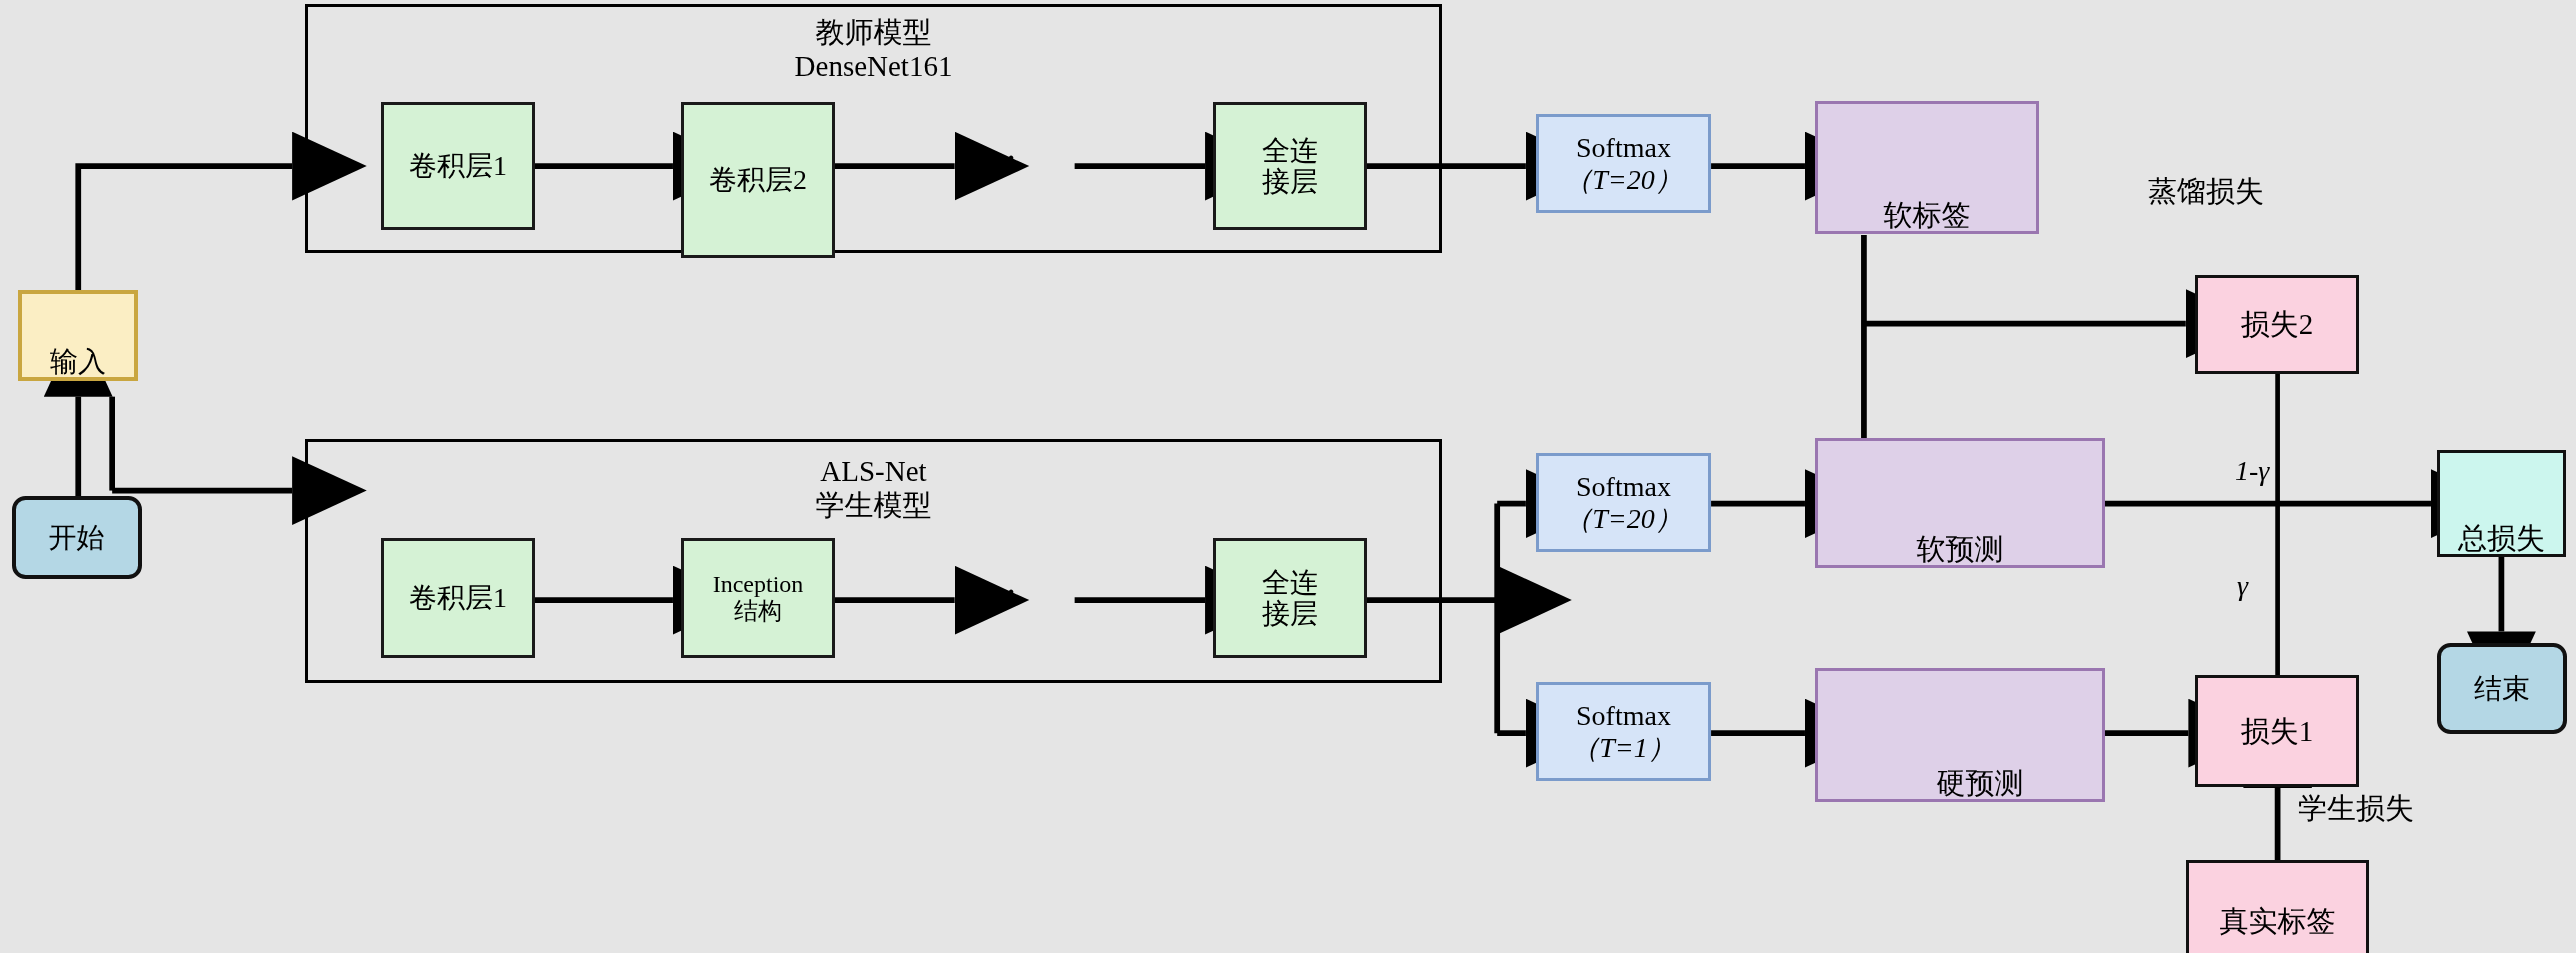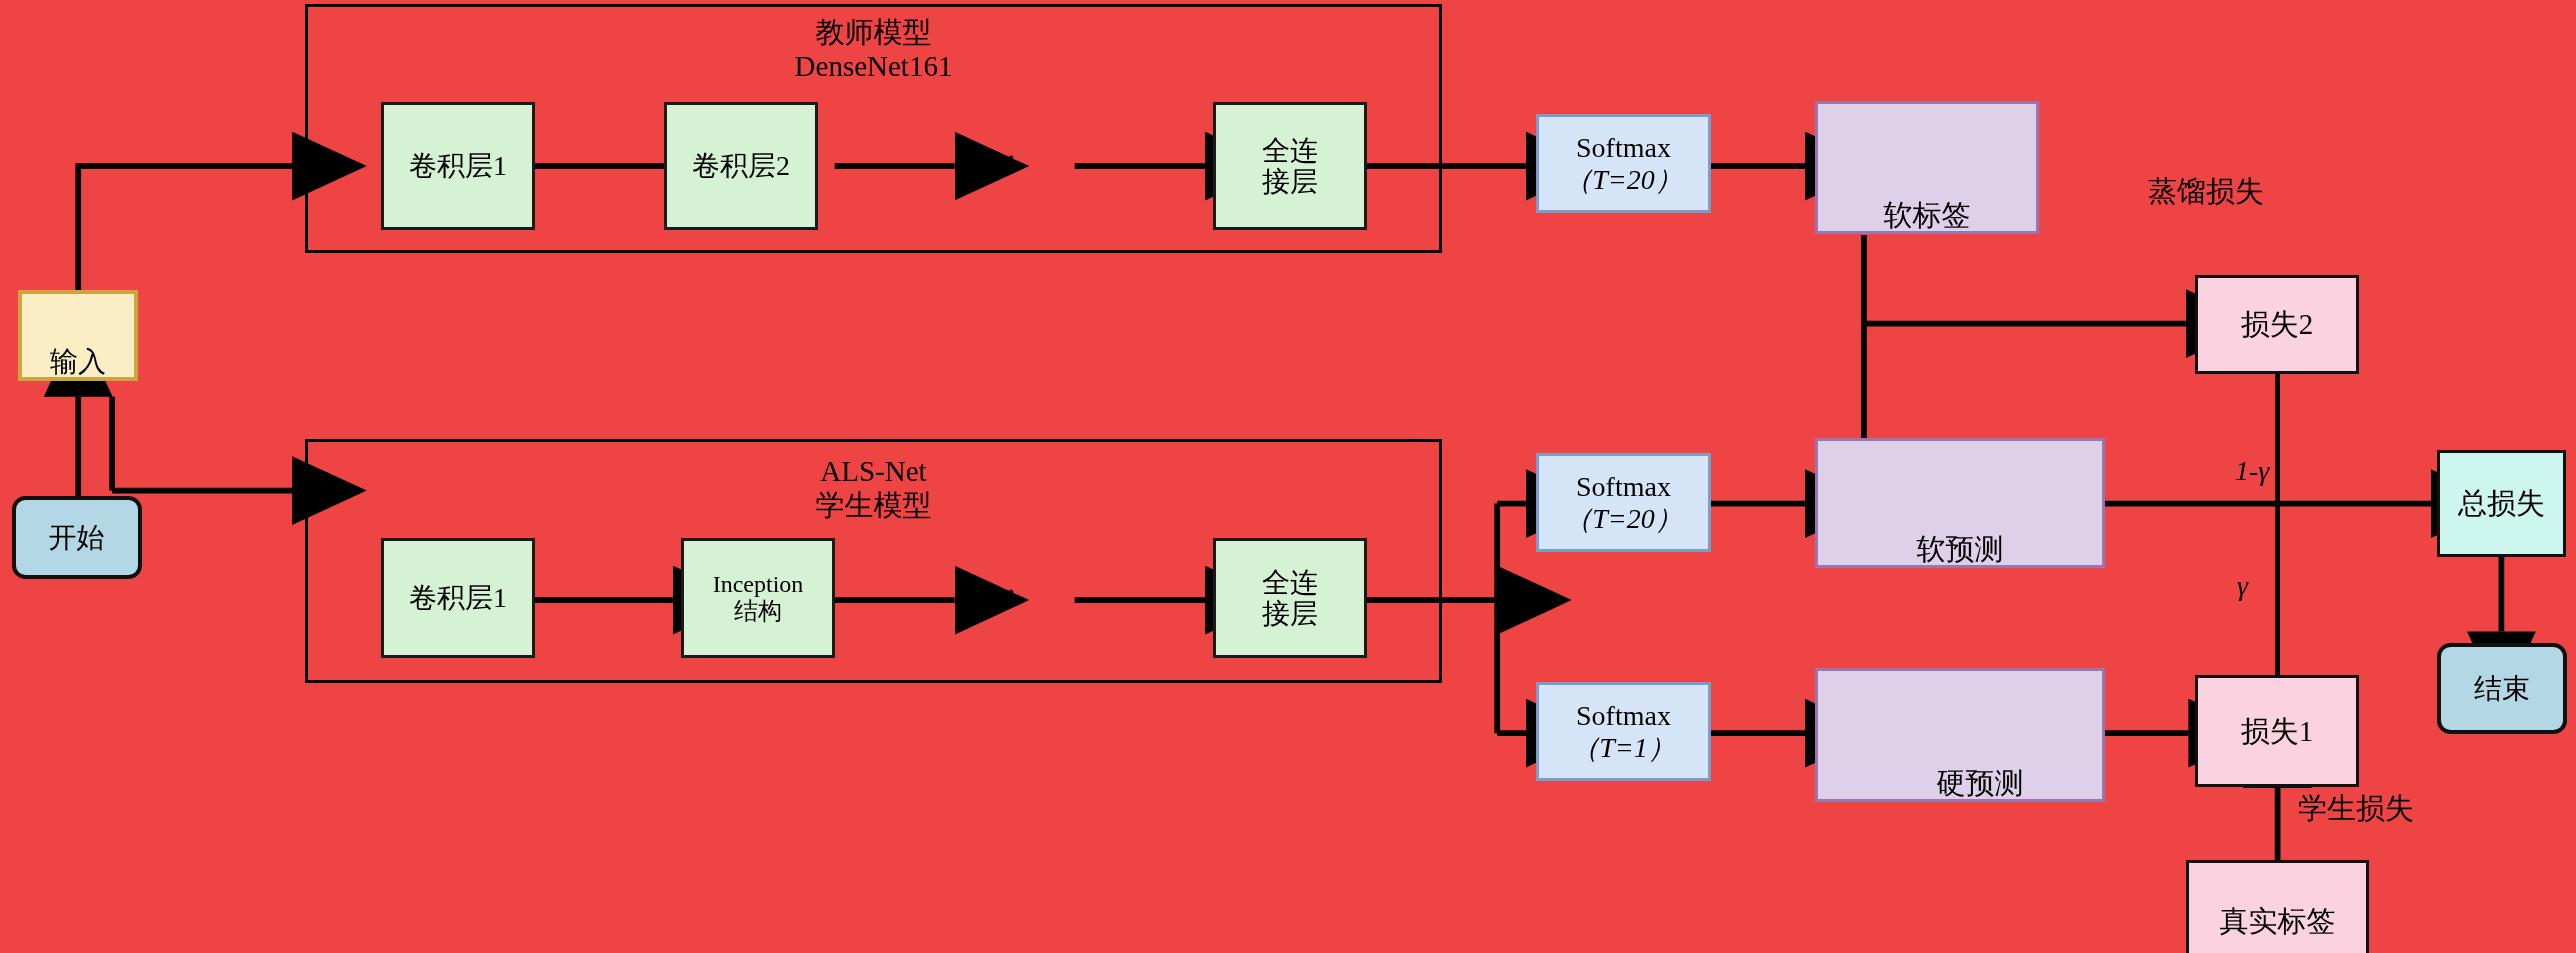--- a/index.html
+++ b/index.html
@@ -1,33 +1,33 @@
 <!DOCTYPE html>
 <html style="font-size:8.3px"><head>
 <meta charset="utf-8">
 <style>
   html,body{margin:0;padding:0;background:#ffffff;}
   body{font-family:"Liberation Serif", serif;}
-  #stage{position:relative;width:2576px;height:954px;background:#ef4444;overflow:hidden;}
+  #stage{position:relative;width:2576px;height:954px;background:#e5e5e5;overflow:hidden;}
   svg#wires{position:absolute;left:0;top:0;width:2576px;height:954px;}
   .node{position:absolute;box-sizing:border-box;display:flex;align-items:center;justify-content:center;text-align:center;}
   .node .lbl{line-height:1.12;}
   
   .group{border:3.7px solid #000;background:transparent;}
   .grouptitle{position:absolute;text-align:center;font-size:29px;line-height:1.18;color:#000;}
   
   .green{background:#d5f2d5;border:3.1px solid #1a1a1a;font-size:28px;}
   
   .blue{background:#d6e4f8;border:3.7px solid #7b9bcb;font-size:28px;}
   
   .purple{background:#ded0e8;border:3.7px solid #9a76b0;font-size:29px;align-items:flex-end;}
   
   .pink{background:#fbd2e0;border:3.1px solid #111;font-size:29px;}
   
-  .mint{background:#ccf6ee;border:3.1px solid #111;font-size:29px;}
+  .mint{background:#ccf6ee;border:3.1px solid #111;font-size:29px;align-items:flex-end;}
   
   .yellow{background:#fbeec4;border:4.2px solid #c9a640;font-size:28px;align-items:flex-end;}
   
   .steel{background:#b4d7e5;border:4.2px solid #111;border-radius:13.6px;font-size:28px;}
   .freetext{position:absolute;font-size:29px;color:#000;white-space:nowrap;}
   .mathlbl{position:absolute;font-size:28px;color:#000;white-space:nowrap;font-style:italic;text-align:center;}
   .dots{position:absolute;font-size:38px;letter-spacing:5.2px;color:#000;}
 </style>
 </head>
 <body>
@@ -92,21 +92,21 @@
 
   <div class="node group" style="left:305px;top:4.2px;width:1137px;height:249px;"></div>
   <div class="grouptitle" style="left:305px;top:14.6px;width:1137px;">
     <div>教师模型</div>
     <div>DenseNet161</div>
   </div>
 
   <div class="node green" style="left:381px;top:102px;width:154px;height:128px;">
     <span class="lbl">卷积层1</span>
   </div>
-  <div class="node green" style="left:664px;top:102px;width:154px;height:128px;">
+  <div class="node green" style="left:681px;top:102px;width:154px;height:156px;">
     <span class="lbl">卷积层2</span>
   </div>
   <div class="dots" style="left:969px;top:135px;">···</div>
   <div class="node green" style="left:1213px;top:102px;width:154px;height:128px;">
     <span class="lbl">
       <span style="display:block">全连</span>
       <span style="display:block">接层</span>
     </span>
   </div>
 

